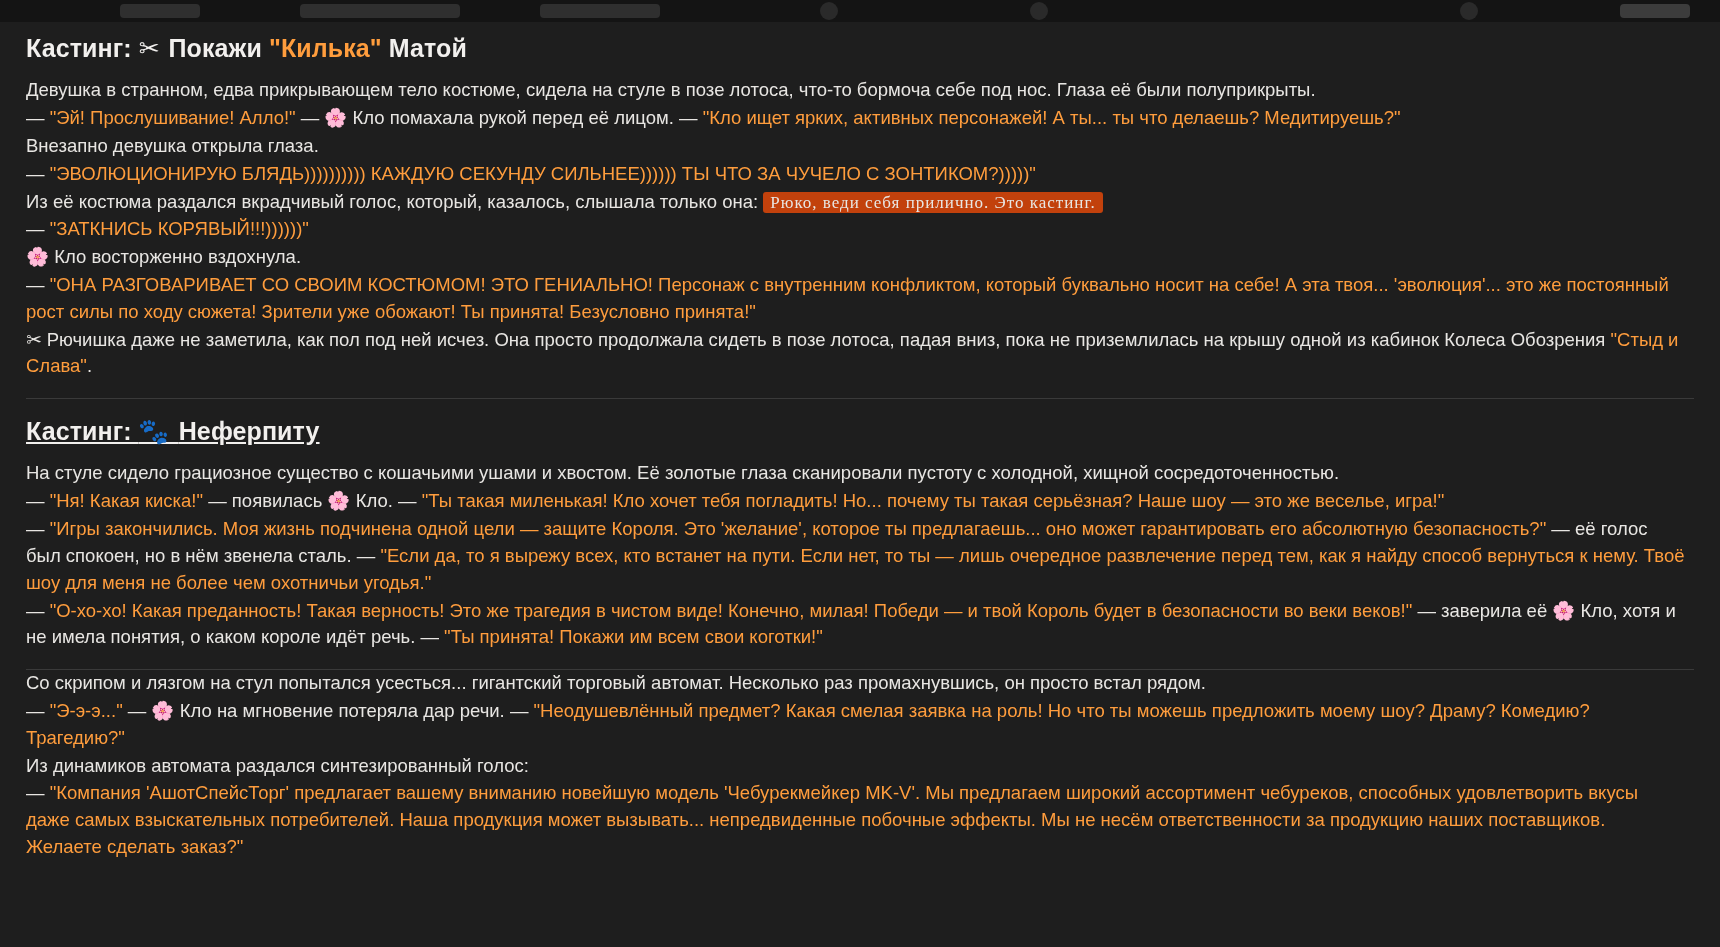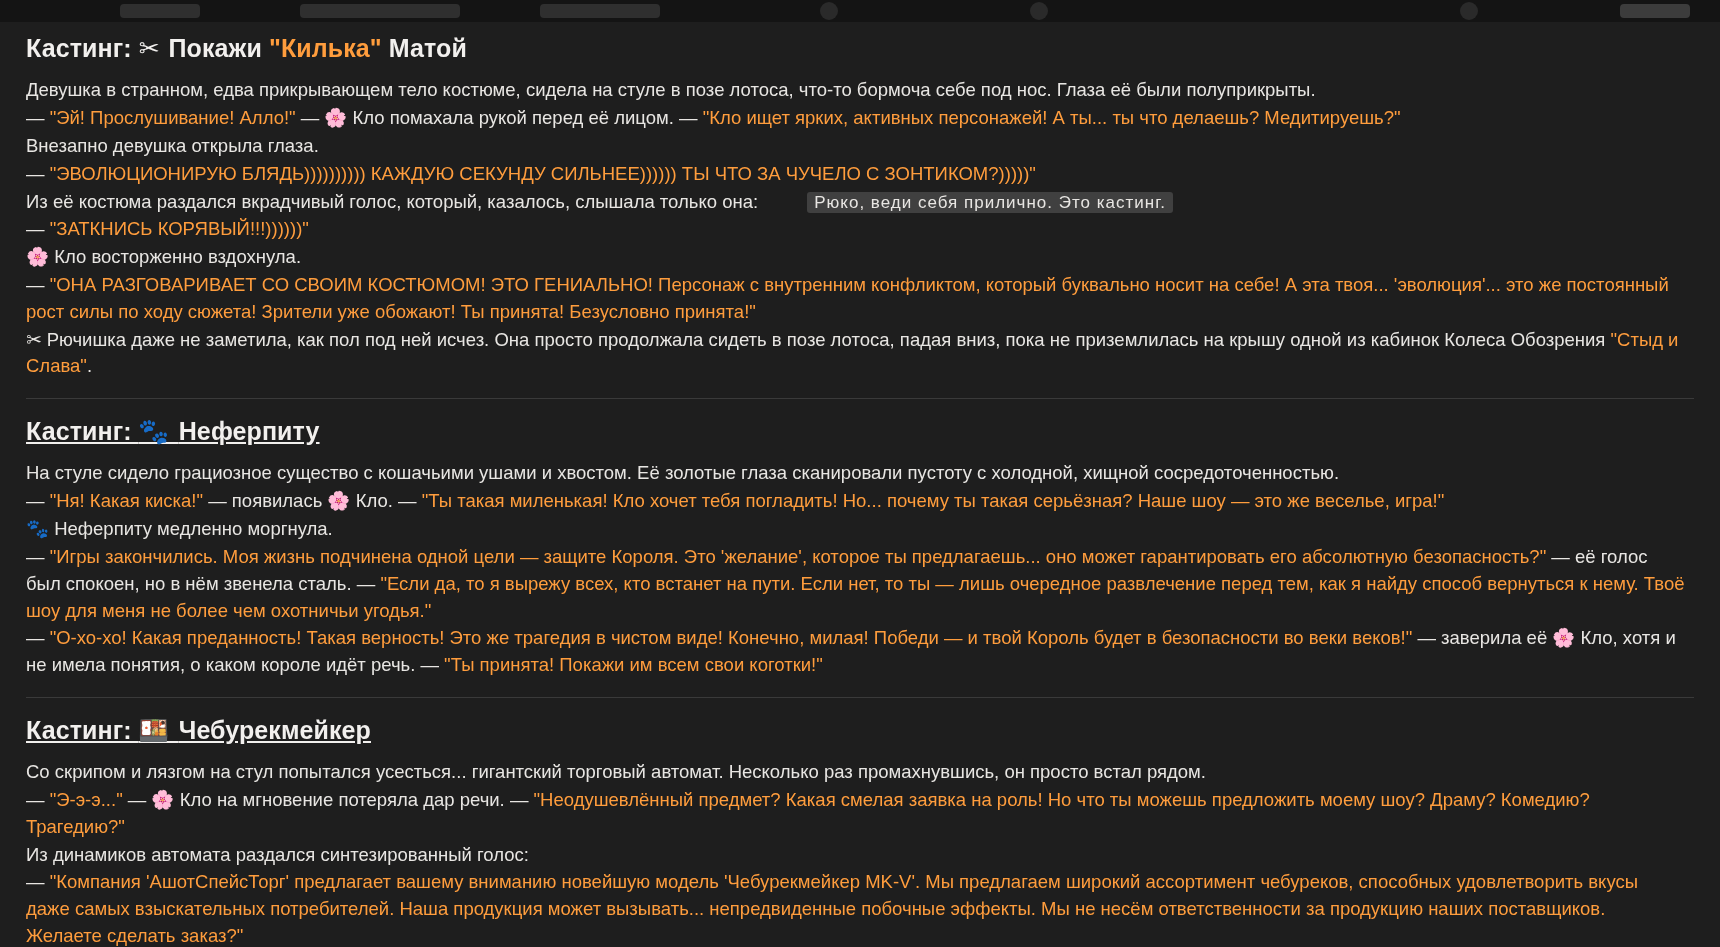--- a/index.html
+++ b/index.html
@@ -59,28 +59,27 @@
     max-width: 1660px;
   }
   .sep {
     height: 1px;
     background: #3a3a3a;
     margin: 18px 0 0 0;
   }
   .q { color: #ff9d3d; }
   .title-q { color: #ff9d3d; }
   .mono-inline {
-    font-family: Liberation Sans, sans-serif;
-    background: #404040;
+    font-family: Liberation Serif, serif;
+    background: #c2410c;
     color: #e8e6e3;
     padding: 1px 7px;
     border-radius: 3px;
     font-size: 17px;
     letter-spacing: 1px;
-    margin-left: 44px;
   }
   .emoji { font-family: "DejaVu Sans", sans-serif; }
 </style>
 </head>
 <body>
 
 <div id="topbar">
   <div class="topbar-blob" style="left:120px;width:80px;"></div>
   <div class="topbar-blob" style="left:300px;width:160px;"></div>
   <div class="topbar-blob" style="left:540px;width:120px;"></div>
@@ -101,25 +100,23 @@
       <p class="line"><span>— </span><span class="q">"ЗАТКНИСЬ КОРЯВЫЙ!!!))))))"</span></p>
       <p class="line"><span class="emoji">🌸</span><span> Кло восторженно вздохнула.</span></p>
       <p class="line"><span>— </span><span class="q">"ОНА РАЗГОВАРИВАЕТ СО СВОИМ КОСТЮМОМ! ЭТО ГЕНИАЛЬНО! Персонаж с внутренним конфликтом, который буквально носит на себе! А эта твоя... 'эволюция'... это же постоянный рост силы по ходу сюжета! Зрители уже обожают! Ты принята! Безусловно принята!"</span></p>
       <p class="line"><span class="emoji">✂</span><span> Рючишка даже не заметила, как пол под ней исчез. Она просто продолжала сидеть в позе лотоса, падая вниз, пока не приземлилась на крышу одной из кабинок Колеса Обозрения </span><span class="q">"Стыд и Слава"</span><span>.</span></p>
     </div>
     <div class="section">
       <div class="sep"></div>
       <h2 class="section-title" style="border-top: none; padding-top: 14px; margin-top: 0px;"><span>Кастинг: </span><span class="emoji">🐾 </span><span>Неферпиту</span></h2>
       <p class="line"><span>На стуле сидело грациозное существо с кошачьими ушами и хвостом. Её золотые глаза сканировали пустоту с холодной, хищной сосредоточенностью.</span></p>
       <p class="line"><span>— </span><span class="q">"Ня! Какая киска!"</span><span> — появилась </span><span class="emoji">🌸</span><span> Кло. — </span><span class="q">"Ты такая миленькая! Кло хочет тебя погладить! Но... почему ты такая серьёзная? Наше шоу — это же веселье, игра!"</span></p>
-      <p class="line"><span class="emoji">🐾</span><span> Неферпиту медленно моргнула.</span></p>
       <p class="line"><span>— </span><span class="q">"Игры закончились. Моя жизнь подчинена одной цели — защите Короля. Это 'желание', которое ты предлагаешь... оно может гарантировать его абсолютную безопасность?"</span><span> — её голос был спокоен, но в нём звенела сталь. — </span><span class="q">"Если да, то я вырежу всех, кто встанет на пути. Если нет, то ты — лишь очередное развлечение перед тем, как я найду способ вернуться к нему. Твоё шоу для меня не более чем охотничьи угодья."</span></p>
       <p class="line"><span>— </span><span class="q">"О-хо-хо! Какая преданность! Такая верность! Это же трагедия в чистом виде! Конечно, милая! Победи — и твой Король будет в безопасности во веки веков!"</span><span> — заверила её </span><span class="emoji">🌸</span><span> Кло, хотя и не имела понятия, о каком короле идёт речь. — </span><span class="q">"Ты принята! Покажи им всем свои коготки!"</span></p>
     </div>
     <div class="section">
       <div class="sep"></div>
-      <h2 class="section-title" style="border-top: none; padding-top: 14px; margin-top: 0px;"><span>Кастинг: </span><span class="emoji">🍱 </span><span>Чебурекмейкер</span></h2>
       <p class="line"><span>Со скрипом и лязгом на стул попытался усесться... гигантский торговый автомат. Несколько раз промахнувшись, он просто встал рядом.</span></p>
       <p class="line"><span>— </span><span class="q">"Э-э-э..."</span><span> — </span><span class="emoji">🌸</span><span> Кло на мгновение потеряла дар речи. — </span><span class="q">"Неодушевлённый предмет? Какая смелая заявка на роль! Но что ты можешь предложить моему шоу? Драму? Комедию? Трагедию?"</span></p>
       <p class="line"><span>Из динамиков автомата раздался синтезированный голос:</span></p>
       <p class="line"><span>— </span><span class="q">"Компания 'АшотСпейсТорг' предлагает вашему вниманию новейшую модель 'Чебурекмейкер MK-V'. Мы предлагаем широкий ассортимент чебуреков, способных удовлетворить вкусы даже самых взыскательных потребителей. Наша продукция может вызывать... непредвиденные побочные эффекты. Мы не несём ответственности за продукцию наших поставщиков. Желаете сделать заказ?"</span></p>
     </div>
   </div>
 
 </body></html>

